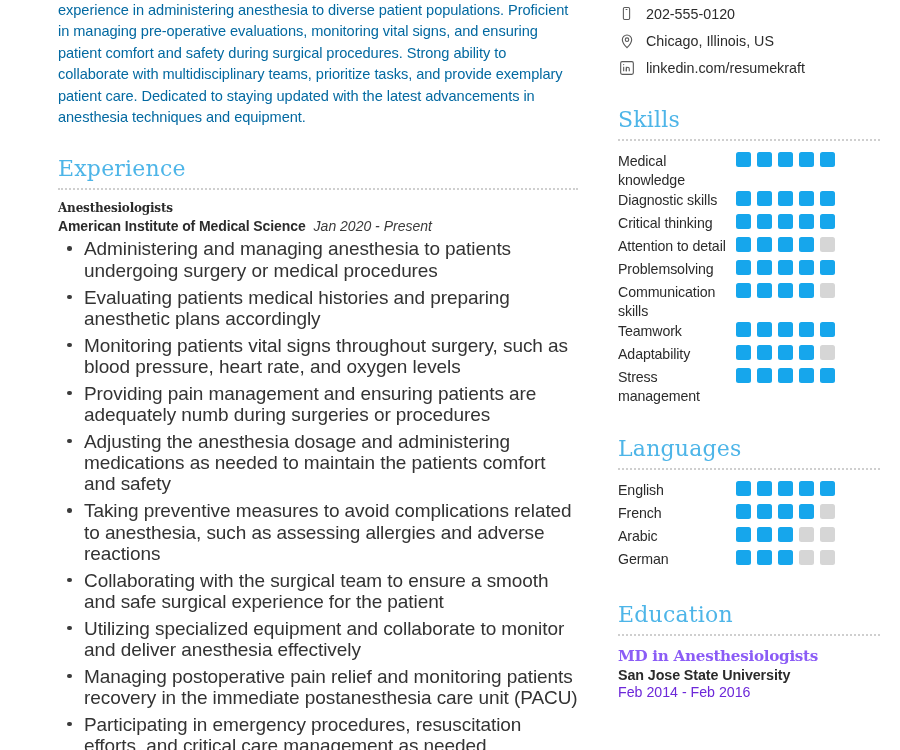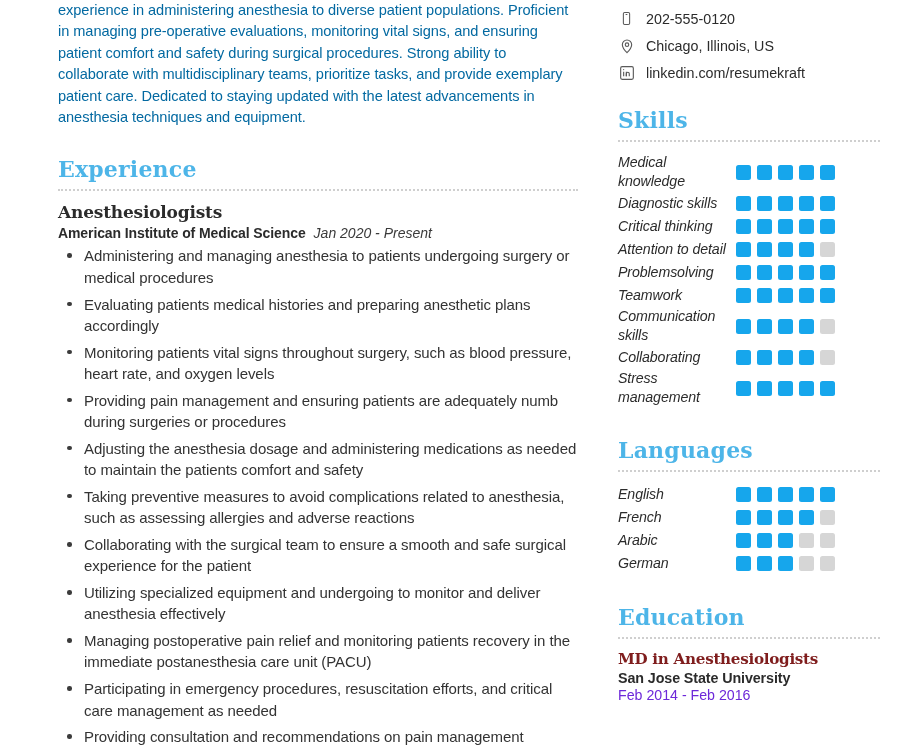--- a/index.html
+++ b/index.html
@@ -32,39 +32,39 @@
     font-size: 14.6px;
     line-height: 21.4px;
     color: #0369a1;
     margin: 0;
     padding-top: 0px;
     letter-spacing: -0.06px;
   }
 
   .section-head {
     font-family: "DejaVu Serif", "Liberation Serif", serif;
-    font-weight: 700;
+    font-weight: 400;
     font-size: 22px;
     color: #4db5e8;
     letter-spacing: 0.2px;
     margin: 0;
   }
   .dotted-rule {
     border-top: 2px dotted #cfcfcf;
     margin-top: 7px;
     margin-bottom: 11px;
     height: 0;
   }
 
   .exp-block { margin-top: 28px; }
 
   .job-title {
     font-family: "DejaVu Serif", "Liberation Serif", serif;
     font-weight: 700;
-    font-size: 17px;
+    font-size: 12px;
     color: #2b2b2b;
     margin: 0 0 3px 0;
     letter-spacing: -0.2px;
   }
   .job-meta {
     font-size: 14px;
     margin: 0 0 3px 0;
     color: #2b2b2b;
   }
   .job-company {
@@ -79,21 +79,21 @@
   }
 
   ul.bullets {
     list-style: none;
     margin: 4px 0 0 0;
     padding: 0;
   }
   ul.bullets li {
     position: relative;
     padding-left: 26px;
-    font-size: 15px;
+    font-size: 19px;
     line-height: 21.3px;
     color: #333333;
     margin-bottom: 5.5px;
     letter-spacing: -0.08px;
   }
   ul.bullets li::before {
     content: "";
     position: absolute;
     left: 9px;
     top: 8px;
@@ -109,21 +109,21 @@
     box-sizing: border-box;
     padding: 0 20px 0 18px;
   }
   .contact-list {
     margin: 0;
     padding: 0;
     list-style: none;
   }
   .contact-row {
     display: flex;
-    align-items: flex-end;
+    align-items: center;
     height: 27px;
     font-size: 14.3px;
     color: #2b2b2b;
   }
   .contact-icon {
     width: 17px;
     height: 17px;
     margin-right: 11px;
     flex: 0 0 17px;
     display: flex;
@@ -131,24 +131,22 @@
     justify-content: center;
     color: #5a5a5a;
   }
   .contact-icon svg { display: block; }
 
   .side-section { margin-top: 30px; }
   .side-section.first { margin-top: 26px; }
 
   .rate-row {
     display: flex;
-    align-items: center;
     min-height: 22px;
     margin-bottom: 1px;
-    font-style: italic;
   }
   .rate-label {
     width: 118px;
     flex: 0 0 118px;
     font-size: 14.2px;
     line-height: 19px;
     color: #2b2b2b;
     padding-right: 0px;
     letter-spacing: -0.1px;
   }
@@ -163,21 +161,21 @@
     border-radius: 2.5px;
     background: #d6d6d6;
   }
   .sq.on { background: #16a6ec; }
 
   .edu-block { margin-top: 2px; }
   .edu-degree {
     font-family: "DejaVu Serif", "Liberation Serif", serif;
     font-weight: 700;
     font-size: 15.2px;
-    color: #7f1d1d;
+    color: #8b5cf6;
     margin: 0 0 2px 0;
     letter-spacing: -0.3px;
   }
   .edu-school {
     font-size: 14.3px;
     font-weight: 700;
     color: #2b2b2b;
     margin: 0 0 1px 0;
     letter-spacing: -0.1px;
   }
@@ -206,21 +204,21 @@
       </p>
 
       <ul class="bullets" id="exp-bullets">
           <li>Administering and managing anesthesia to patients undergoing surgery or medical procedures</li>
           <li>Evaluating patients medical histories and preparing anesthetic plans accordingly</li>
           <li>Monitoring patients vital signs throughout surgery, such as blood pressure, heart rate, and oxygen levels</li>
           <li>Providing pain management and ensuring patients are adequately numb during surgeries or procedures</li>
           <li>Adjusting the anesthesia dosage and administering medications as needed to maintain the patients comfort and safety</li>
           <li>Taking preventive measures to avoid complications related to anesthesia, such as assessing allergies and adverse reactions</li>
           <li>Collaborating with the surgical team to ensure a smooth and safe surgical experience for the patient</li>
-          <li>Utilizing specialized equipment and undergoing to monitor and deliver anesthesia effectively</li>
+          <li>Utilizing specialized equipment and collaborate to monitor and deliver anesthesia effectively</li>
           <li>Managing postoperative pain relief and monitoring patients recovery in the immediate postanesthesia care unit (PACU)</li>
           <li>Participating in emergency procedures, resuscitation efforts, and critical care management as needed</li>
           <li>Providing consultation and recommendations on pain management techniques for patients, including epidurals or intravenous pain medications</li>
         </ul>
     </div>
   </div>
 
   <div class="col-side">
 
     <ul class="contact-list" id="contact-list">
@@ -304,41 +302,41 @@
             <div class="rate-label">Problemsolving</div>
             <div class="rate-squares">
               <span class="sq on"></span>
               <span class="sq on"></span>
               <span class="sq on"></span>
               <span class="sq on"></span>
               <span class="sq on"></span>
             </div>
           </div>
           <div class="rate-row">
+            <div class="rate-label">Communication skills</div>
+            <div class="rate-squares">
+              <span class="sq on"></span>
+              <span class="sq on"></span>
+              <span class="sq on"></span>
+              <span class="sq on"></span>
+              <span class="sq"></span>
+            </div>
+          </div>
+          <div class="rate-row">
             <div class="rate-label">Teamwork</div>
             <div class="rate-squares">
               <span class="sq on"></span>
               <span class="sq on"></span>
               <span class="sq on"></span>
               <span class="sq on"></span>
               <span class="sq on"></span>
             </div>
           </div>
           <div class="rate-row">
-            <div class="rate-label">Communication skills</div>
-            <div class="rate-squares">
-              <span class="sq on"></span>
-              <span class="sq on"></span>
-              <span class="sq on"></span>
-              <span class="sq on"></span>
-              <span class="sq"></span>
-            </div>
-          </div>
-          <div class="rate-row">
-            <div class="rate-label">Collaborating</div>
+            <div class="rate-label">Adaptability</div>
             <div class="rate-squares">
               <span class="sq on"></span>
               <span class="sq on"></span>
               <span class="sq on"></span>
               <span class="sq on"></span>
               <span class="sq"></span>
             </div>
           </div>
           <div class="rate-row">
             <div class="rate-label">Stress management</div>

